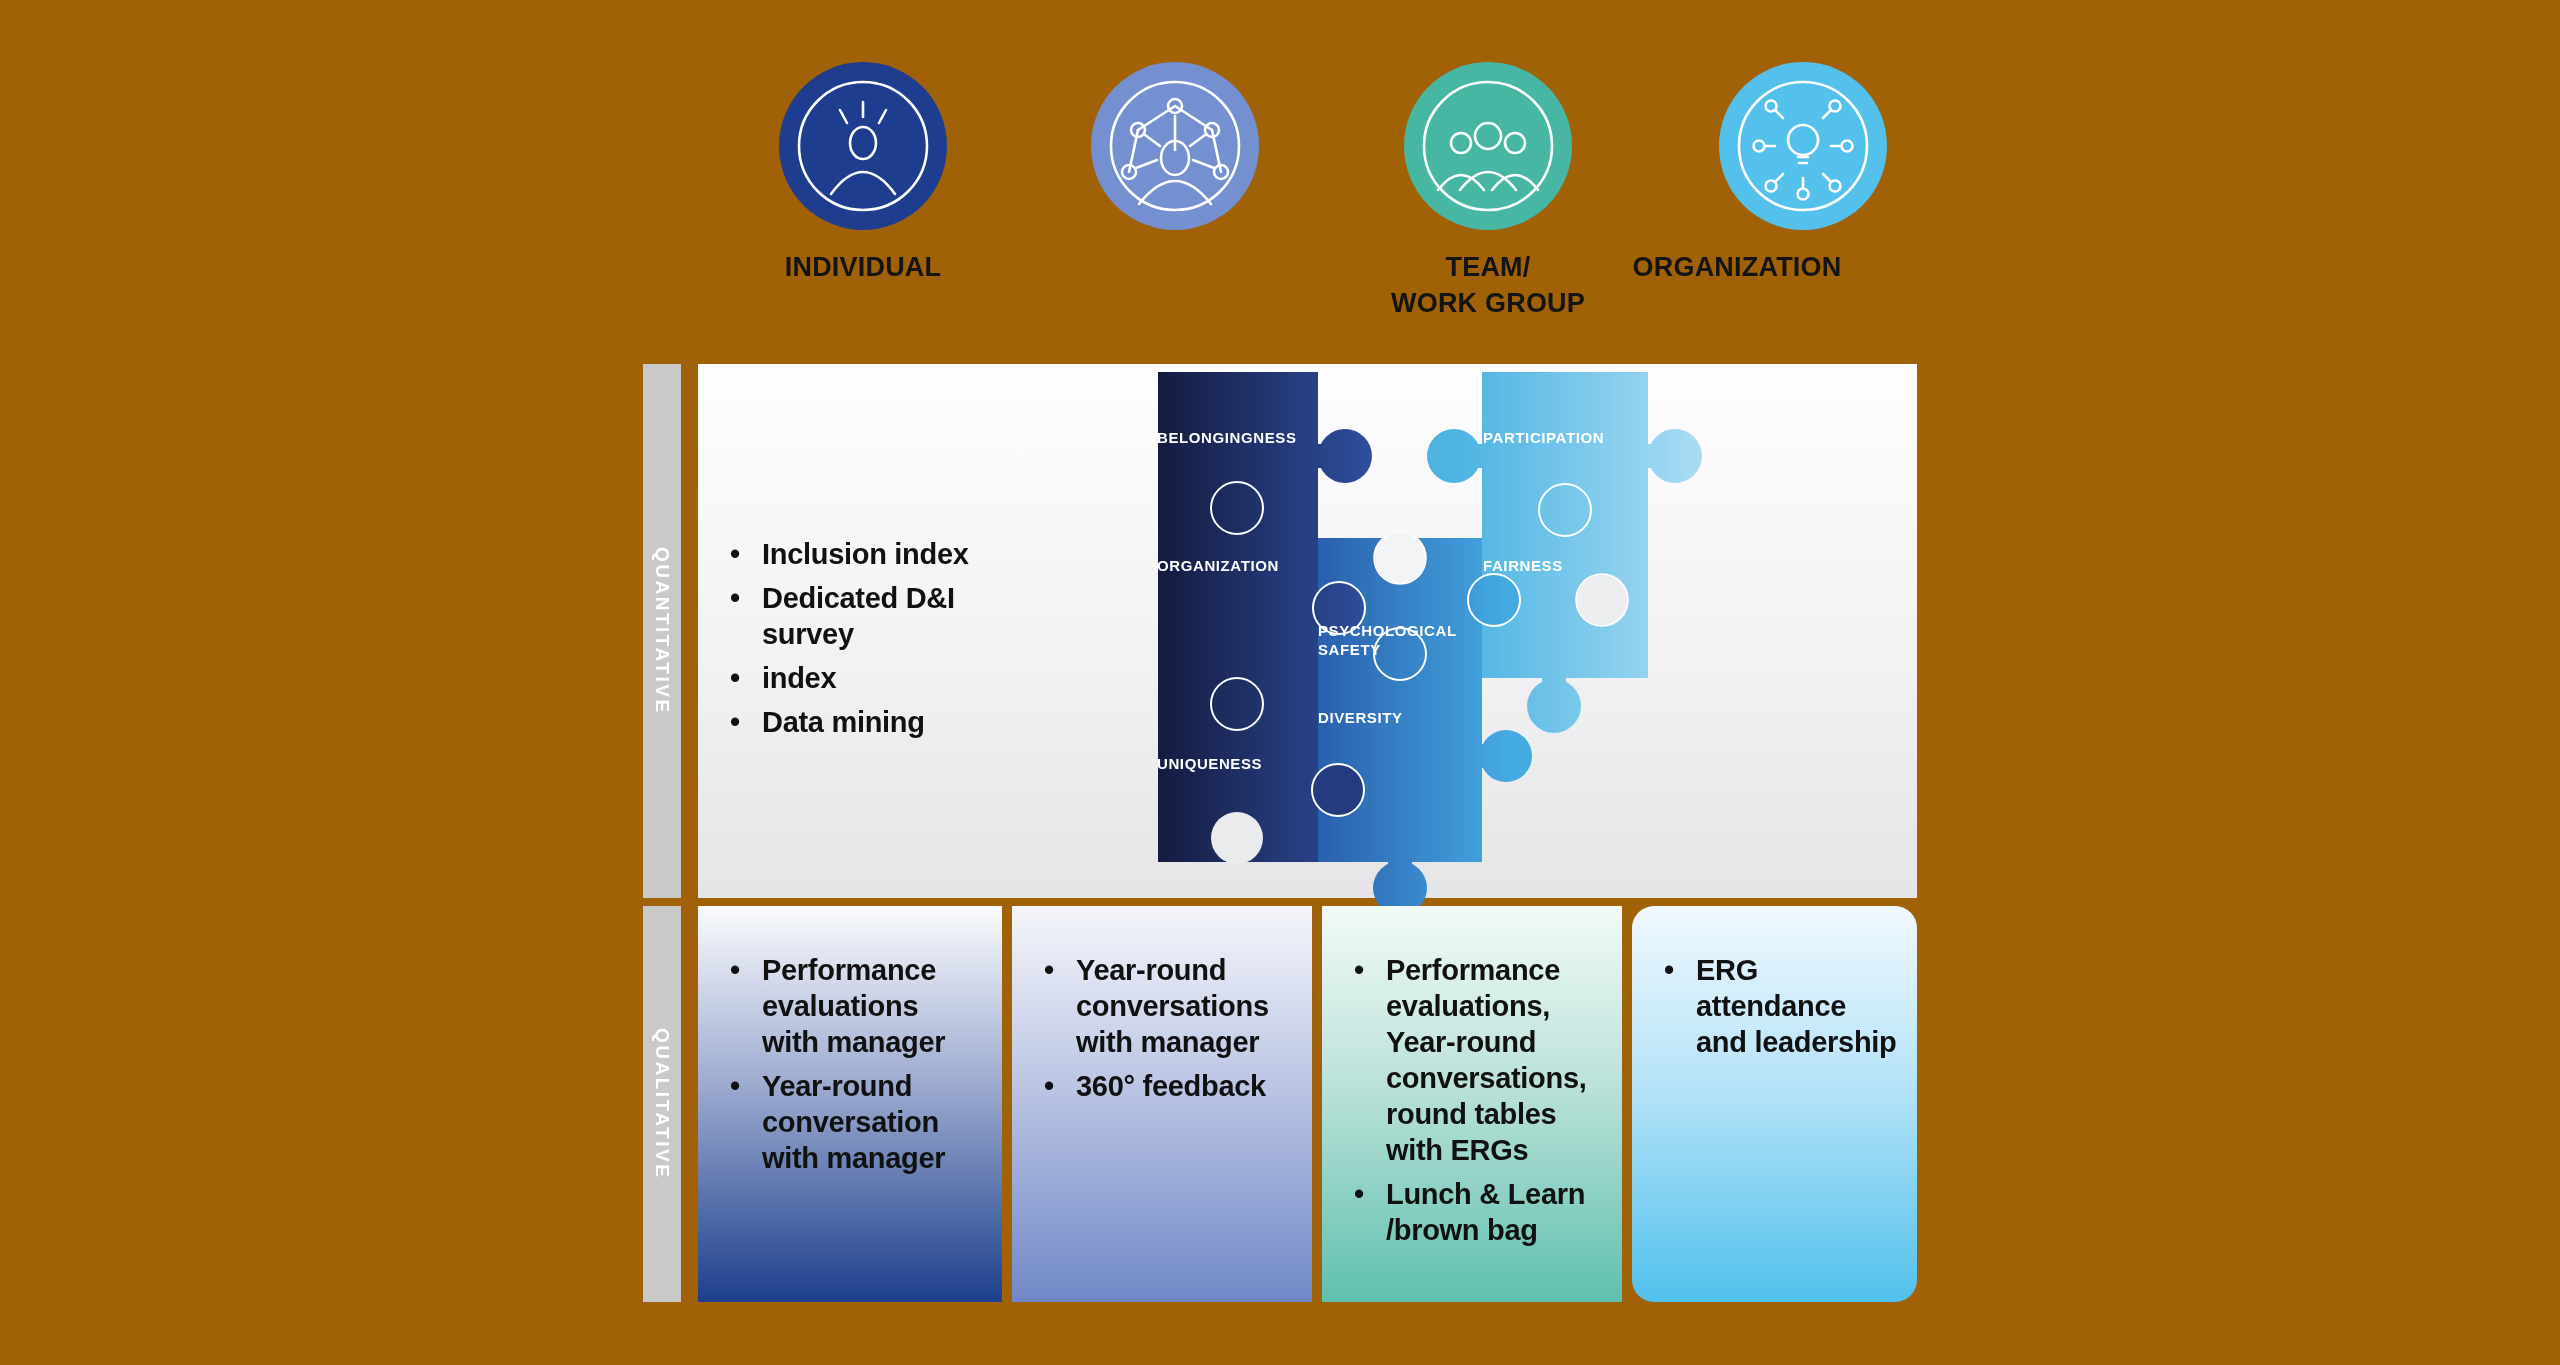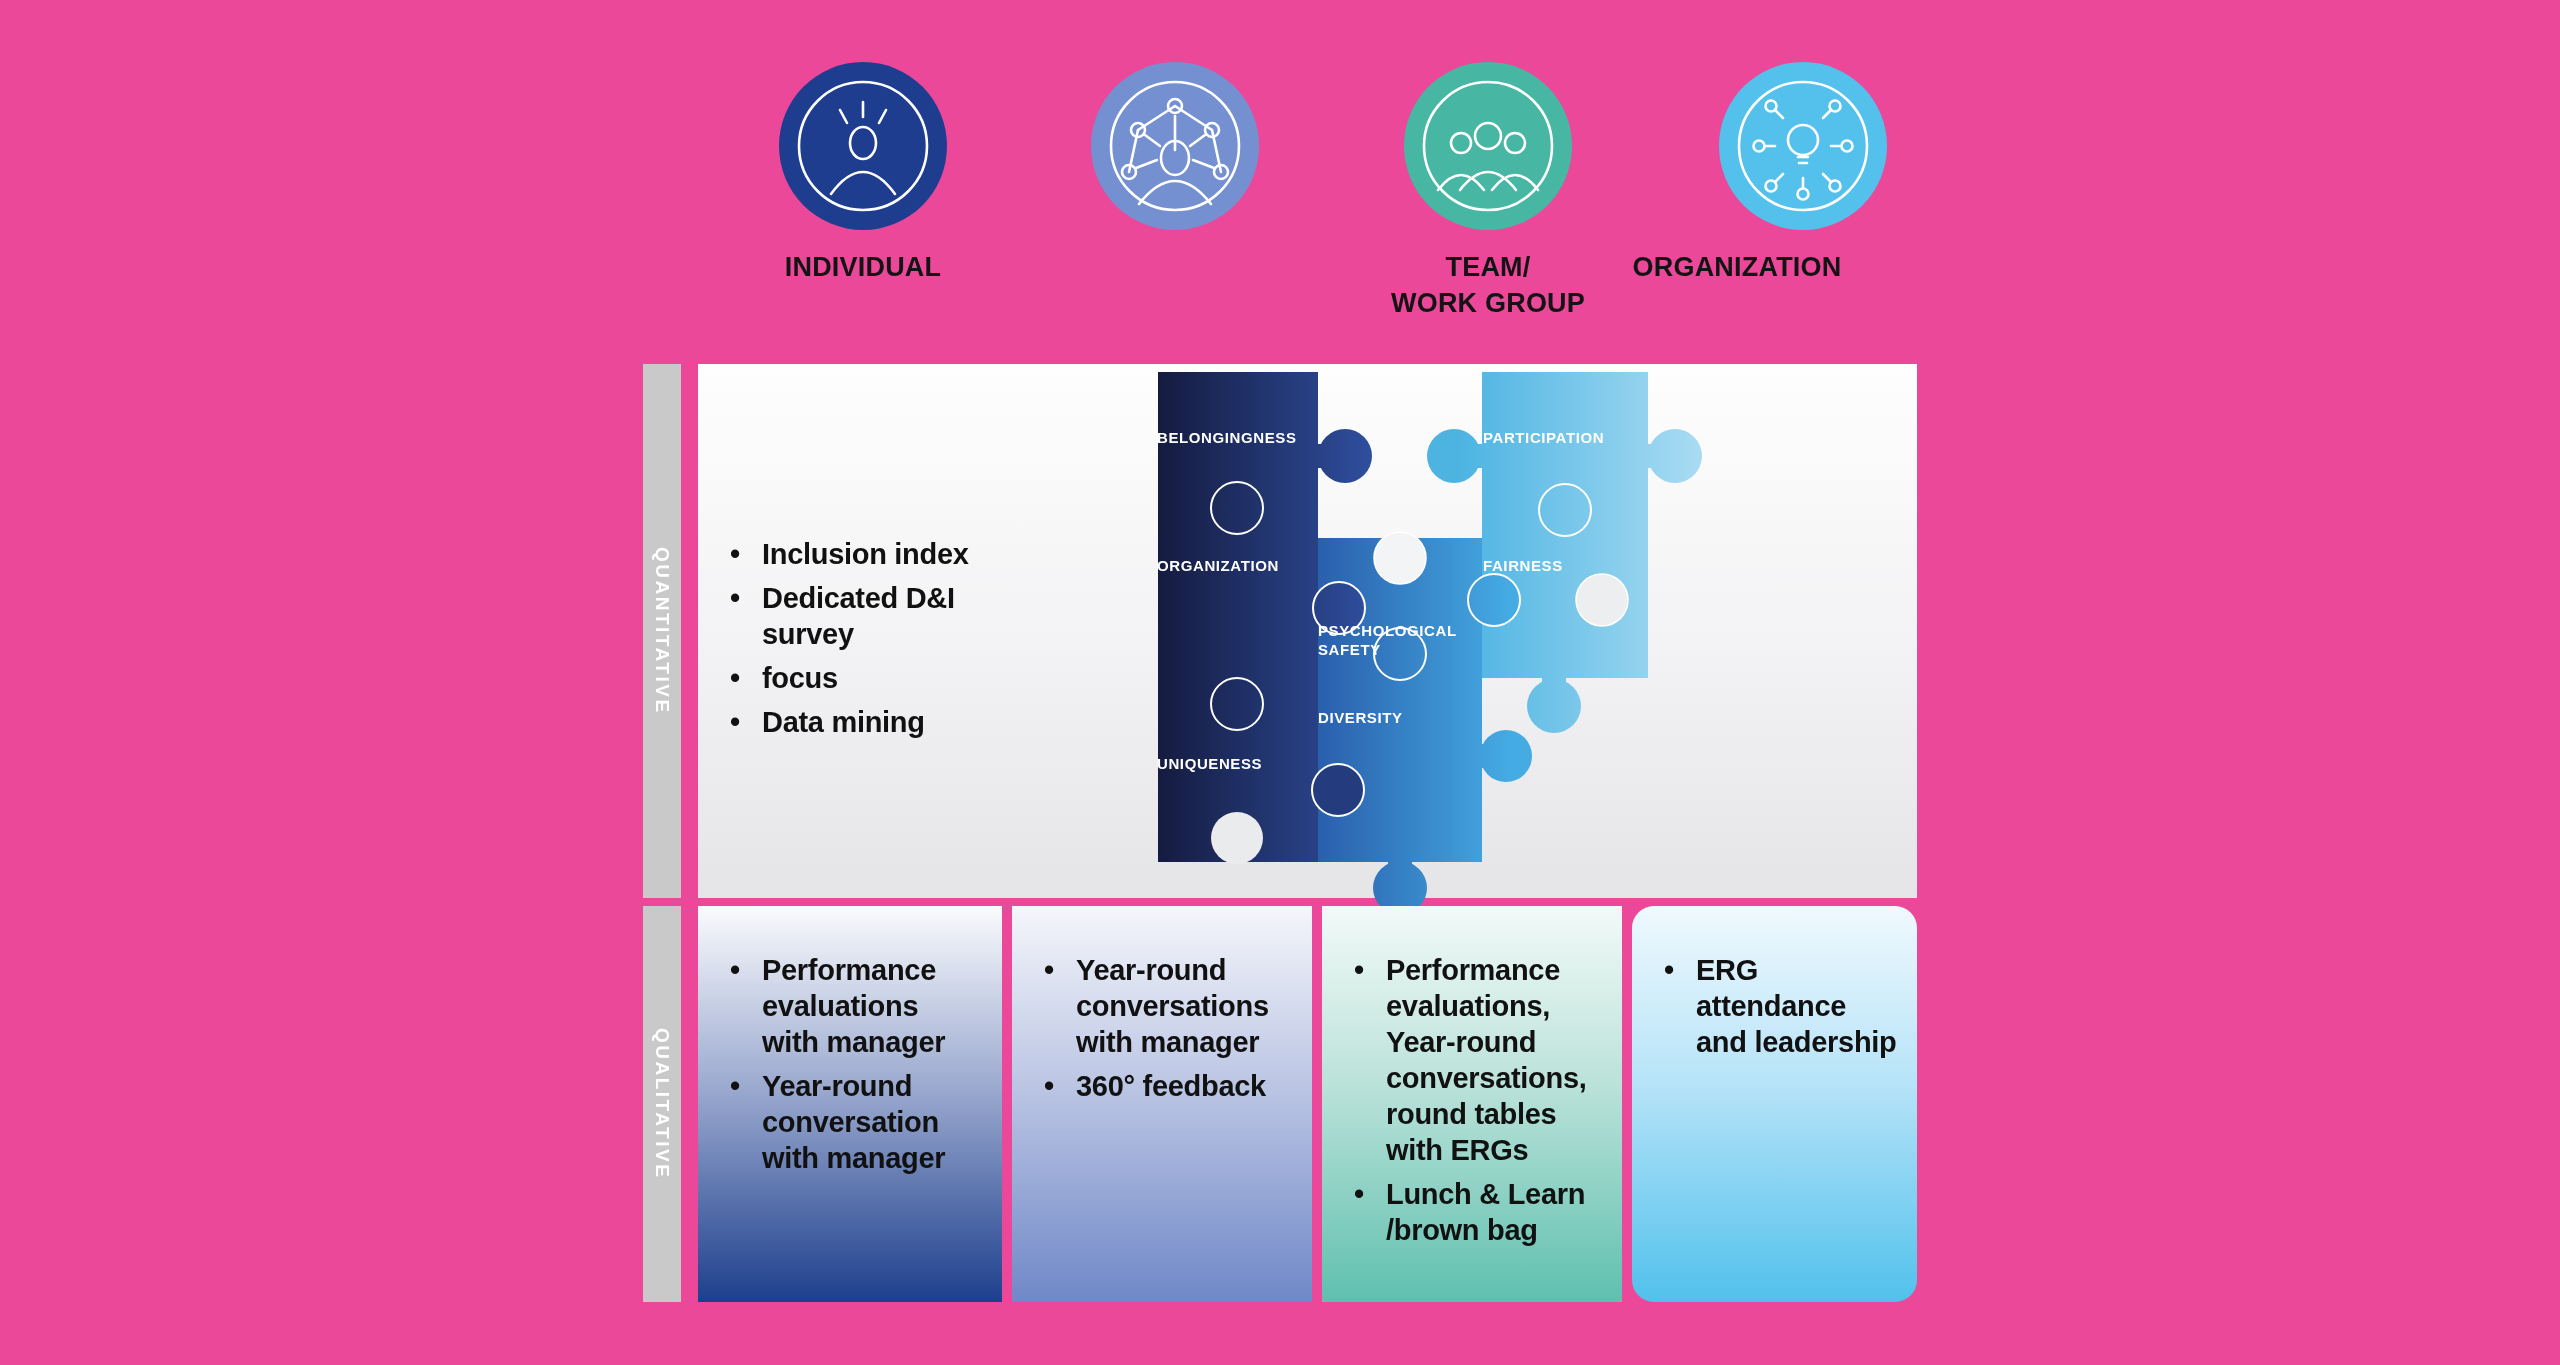--- a/index.html
+++ b/index.html
@@ -1,17 +1,17 @@
 <!DOCTYPE html>
 <html><head>
 <meta charset="utf-8">
 <style>
   html,body { margin:0; padding:0; background:#ffffff; }
   .canvas {
-    position:relative; width:2560px; height:1365px; background:#ec4899;
+    position:relative; width:2560px; height:1365px; background:#a16207;
     font-family:"Liberation Sans", sans-serif; overflow:hidden;
   }
 
   
   .level-icon { position:absolute; top:62px; width:168px; height:168px; }
   .li-1 { left:779px; } .li-2 { left:1091px; } .li-3 { left:1404px; } .li-4 { left:1719px; }
   .level-label {
     position:absolute; top:249px; width:460px; text-align:center;
     font-size:27px; font-weight:700; line-height:36px; color:#141414; letter-spacing:.2px;
   }
@@ -156,21 +156,21 @@
   <div class="side-bar bar-quant">
     <span class="vtxt">QUANTITATIVE</span>
   </div>
 
   <div class="quant-panel"></div>
 
   <ul class="blist quant-list">
     <li><span class="li-text">Inclusion index</span></li>
     <li><span class="li-text">Dedicated D&amp;I
 survey</span></li>
-    <li><span class="li-text">focus</span></li>
+    <li><span class="li-text">index</span></li>
     <li><span class="li-text">Data mining</span></li>
   </ul>
 
   <div class="puzzle">
     <svg width="580" height="590" viewBox="0 0 580 590">
       <defs>
         <linearGradient id="gNavy" gradientUnits="userSpaceOnUse" x1="18" y1="0" x2="235" y2="0">
           <stop offset="0" stop-color="#151b40"></stop>
             <stop offset="1" stop-color="#2f4f9f"></stop>
         </linearGradient>

